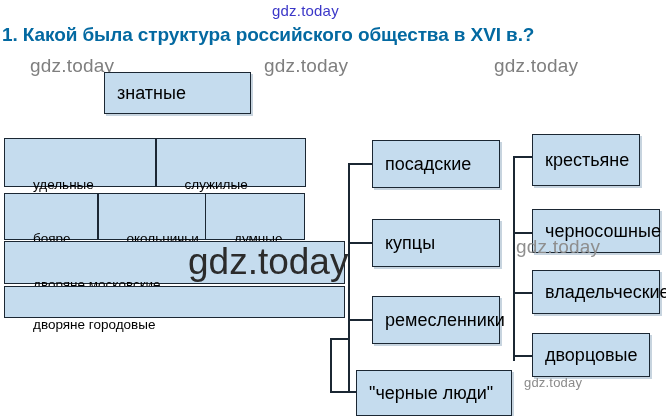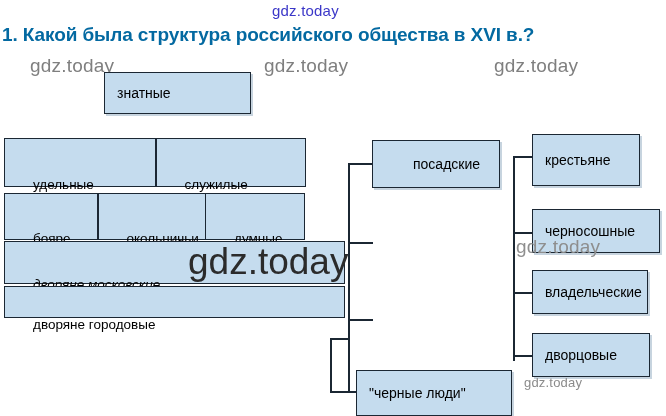--- a/index.html
+++ b/index.html
@@ -76,21 +76,21 @@
 
   
   .box {
     position: absolute;
     box-sizing: border-box;
     background: #c5dcee;
     border: 1.5px solid #1b2733;
     display: flex;
     align-items: center;
     color: #000000;
-    font-size: 14px;
+    font-size: 18px;
     white-space: nowrap;
     z-index: 3;
   }
   .box > span {
     padding-left: 12px;
   }
   .box.shadow {
     box-shadow: 2px 2px 0 rgba(130,160,185,0.45);
   }
 
@@ -145,58 +145,64 @@
   <div class="gbox" style="left:4px; top:193px; width:94px; height:47px;">
     <span>бояре</span>
   </div>
   <div class="gbox" style="left:97.5px; top:193px; width:108px; height:47px;">
     <span>окольничьи</span>
   </div>
   <div class="gbox" style="left:205px; top:193px; width:100px; height:47px;">
     <span>думные</span>
   </div>
 
-  <div class="gbox" style="left:4px; top:241px; width:341px; height:43px;font-style:italic;">
+  <div class="gbox" style="left:4px; top:241px; width:341px; height:43px;">
     <span>дворяне московские</span>
   </div>
 
   <div class="gbox" style="left:4px; top:286px; width:341px; height:32px;">
     <span>дворяне городовые</span>
   </div>
 
   <div class="wm wm-big" style="z-index:4;">gdz.today</div>
 
   <div class="ln lnv" style="left:348px; top:163px; height:228px;"></div>
   <div class="ln lnh" style="left:348px; top:163px; width:25px;"></div>
   <div class="ln lnh" style="left:348px; top:242px; width:25px;"></div>
   <div class="ln lnh" style="left:348px; top:319px; width:25px;"></div>
   <div class="ln lnh" style="left:330px; top:391px; width:27px;"></div>
   <div class="ln lnv" style="left:330px; top:338px; height:54px;"></div>
   <div class="ln lnh" style="left:330px; top:338px; width:19px;"></div>
 
-  <div class="box shadow" style="left:372px; top:140px; width:128px; height:48px;padding-left:28px;">
+  <div class="box shadow" style="left:372px; top:140px; width:128px; height:48px;">
     <span>посадские</span>
+  </div>
+  <div class="box shadow" style="left:372px; top:219px; width:128px; height:48px;">
+    <span>купцы</span>
+  </div>
+  <div class="box shadow" style="left:372px; top:296px; width:128px; height:48px;">
+    <span>ремесленники</span>
   </div>
   <div class="box shadow" style="left:356px; top:370px; width:156px; height:46px;">
     <span>"черные люди"</span>
   </div>
 
   <div class="ln lnv" style="left:513px; top:156px; height:205px;"></div>
   <div class="ln lnh" style="left:513px; top:156px; width:20px;"></div>
   <div class="ln lnh" style="left:513px; top:232px; width:20px;"></div>
   <div class="ln lnh" style="left:513px; top:292px; width:20px;"></div>
   <div class="ln lnh" style="left:513px; top:355px; width:20px;"></div>
 
   <div class="box shadow" style="left:532px; top:134px; width:108px; height:52px;">
     <span>крестьяне</span>
   </div>
   <div class="box shadow" style="left:532px; top:209px; width:128px; height:44px;">
     <span>черносошные</span>
   </div>
-  <div class="box shadow" style="left:532px; top:270px; width:116px; height:44px;">
+  <div class="box shadow" style="left:532px; top:270px; width:128px; height:44px;">
     <span>владельческие</span>
   </div>
   <div class="box shadow" style="left:532px; top:333px; width:118px; height:44px;">
     <span>дворцовые</span>
   </div>
 
   <div class="wm wm-mid" style="z-index:4;">gdz.today</div>
   <div class="wm wm-bot" style="z-index:4;">gdz.today</div>
 
 </div>

